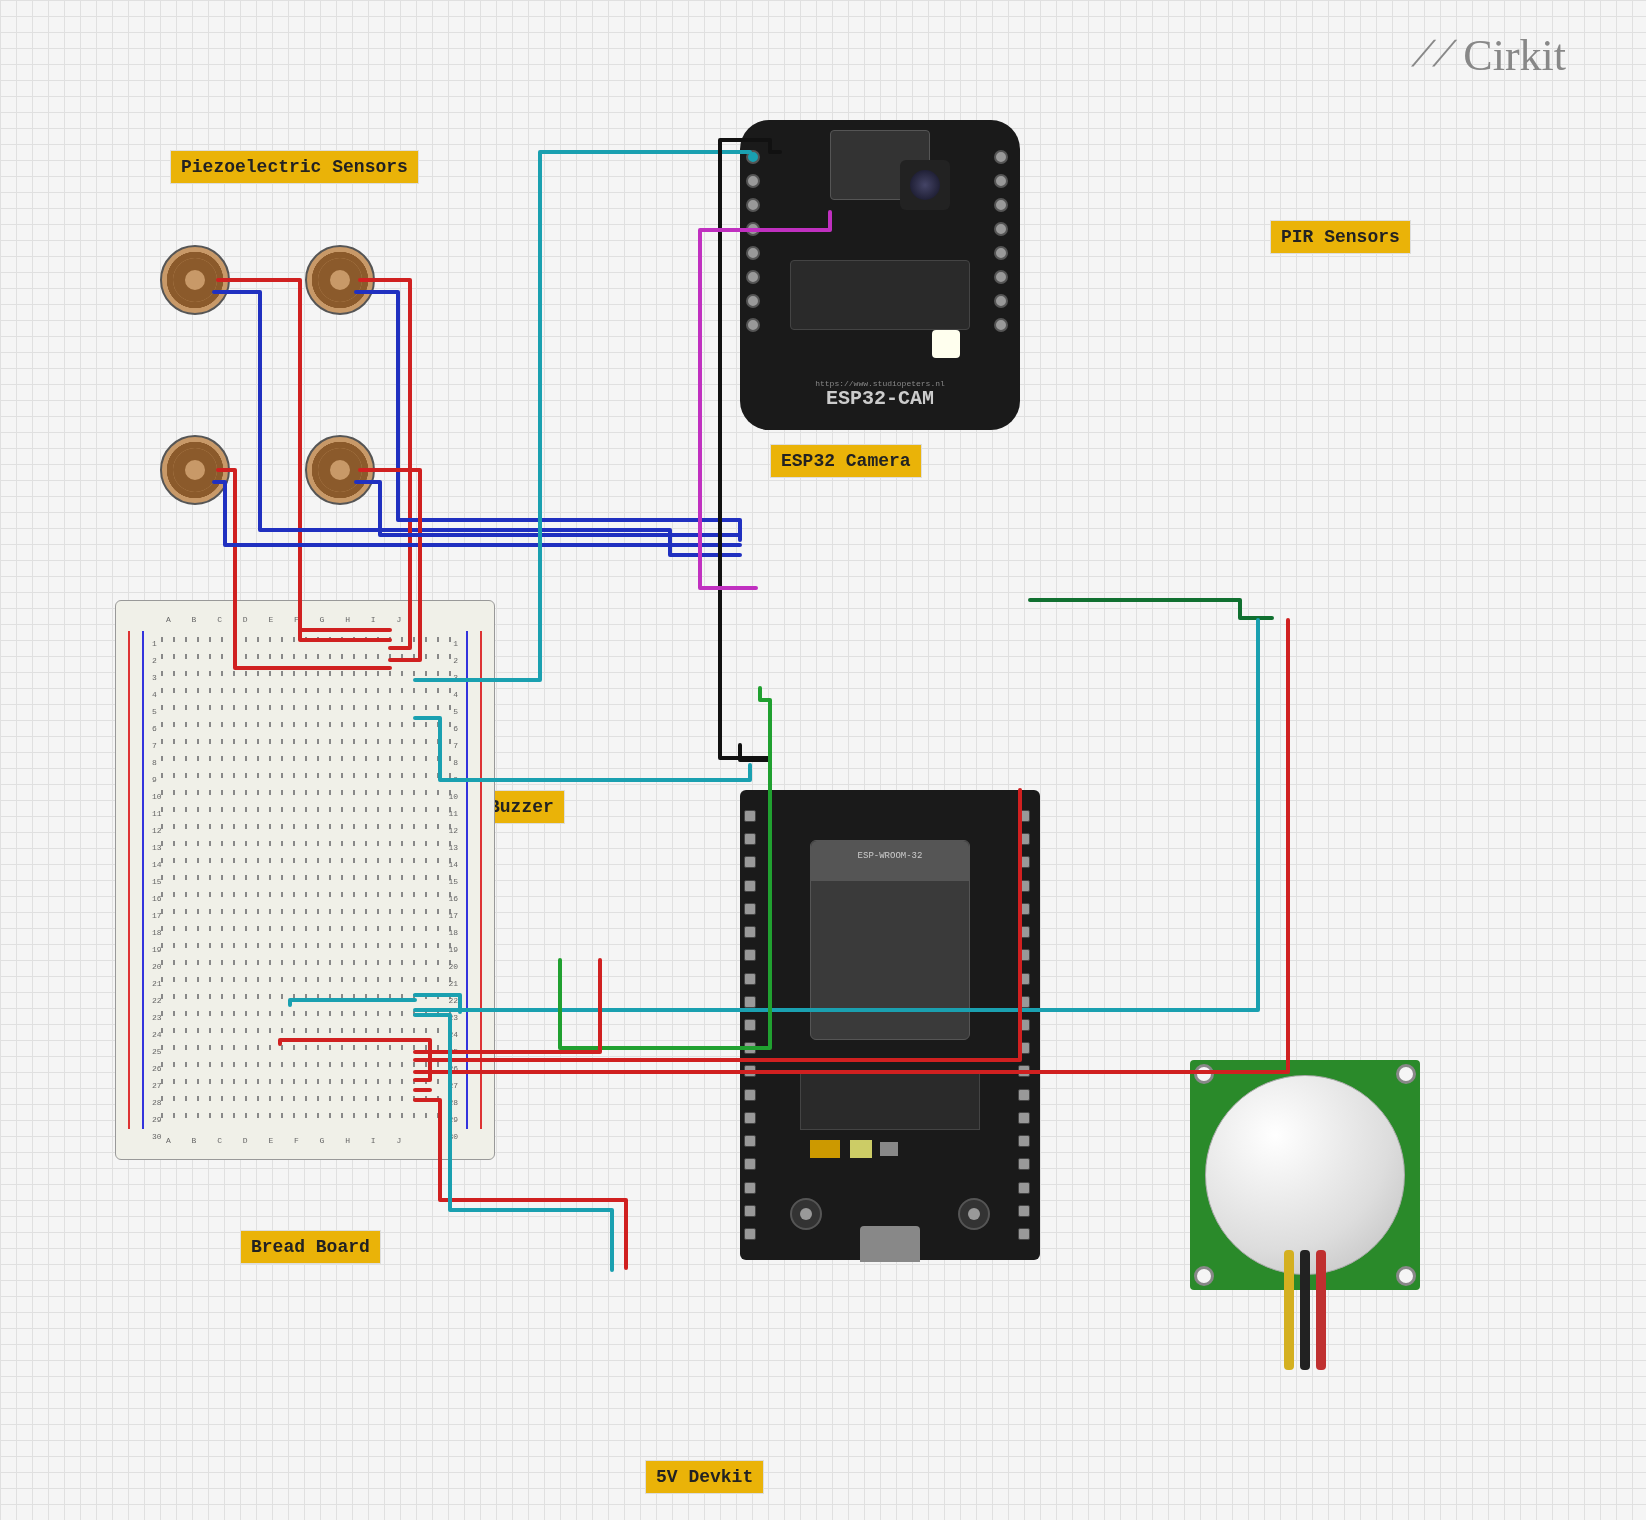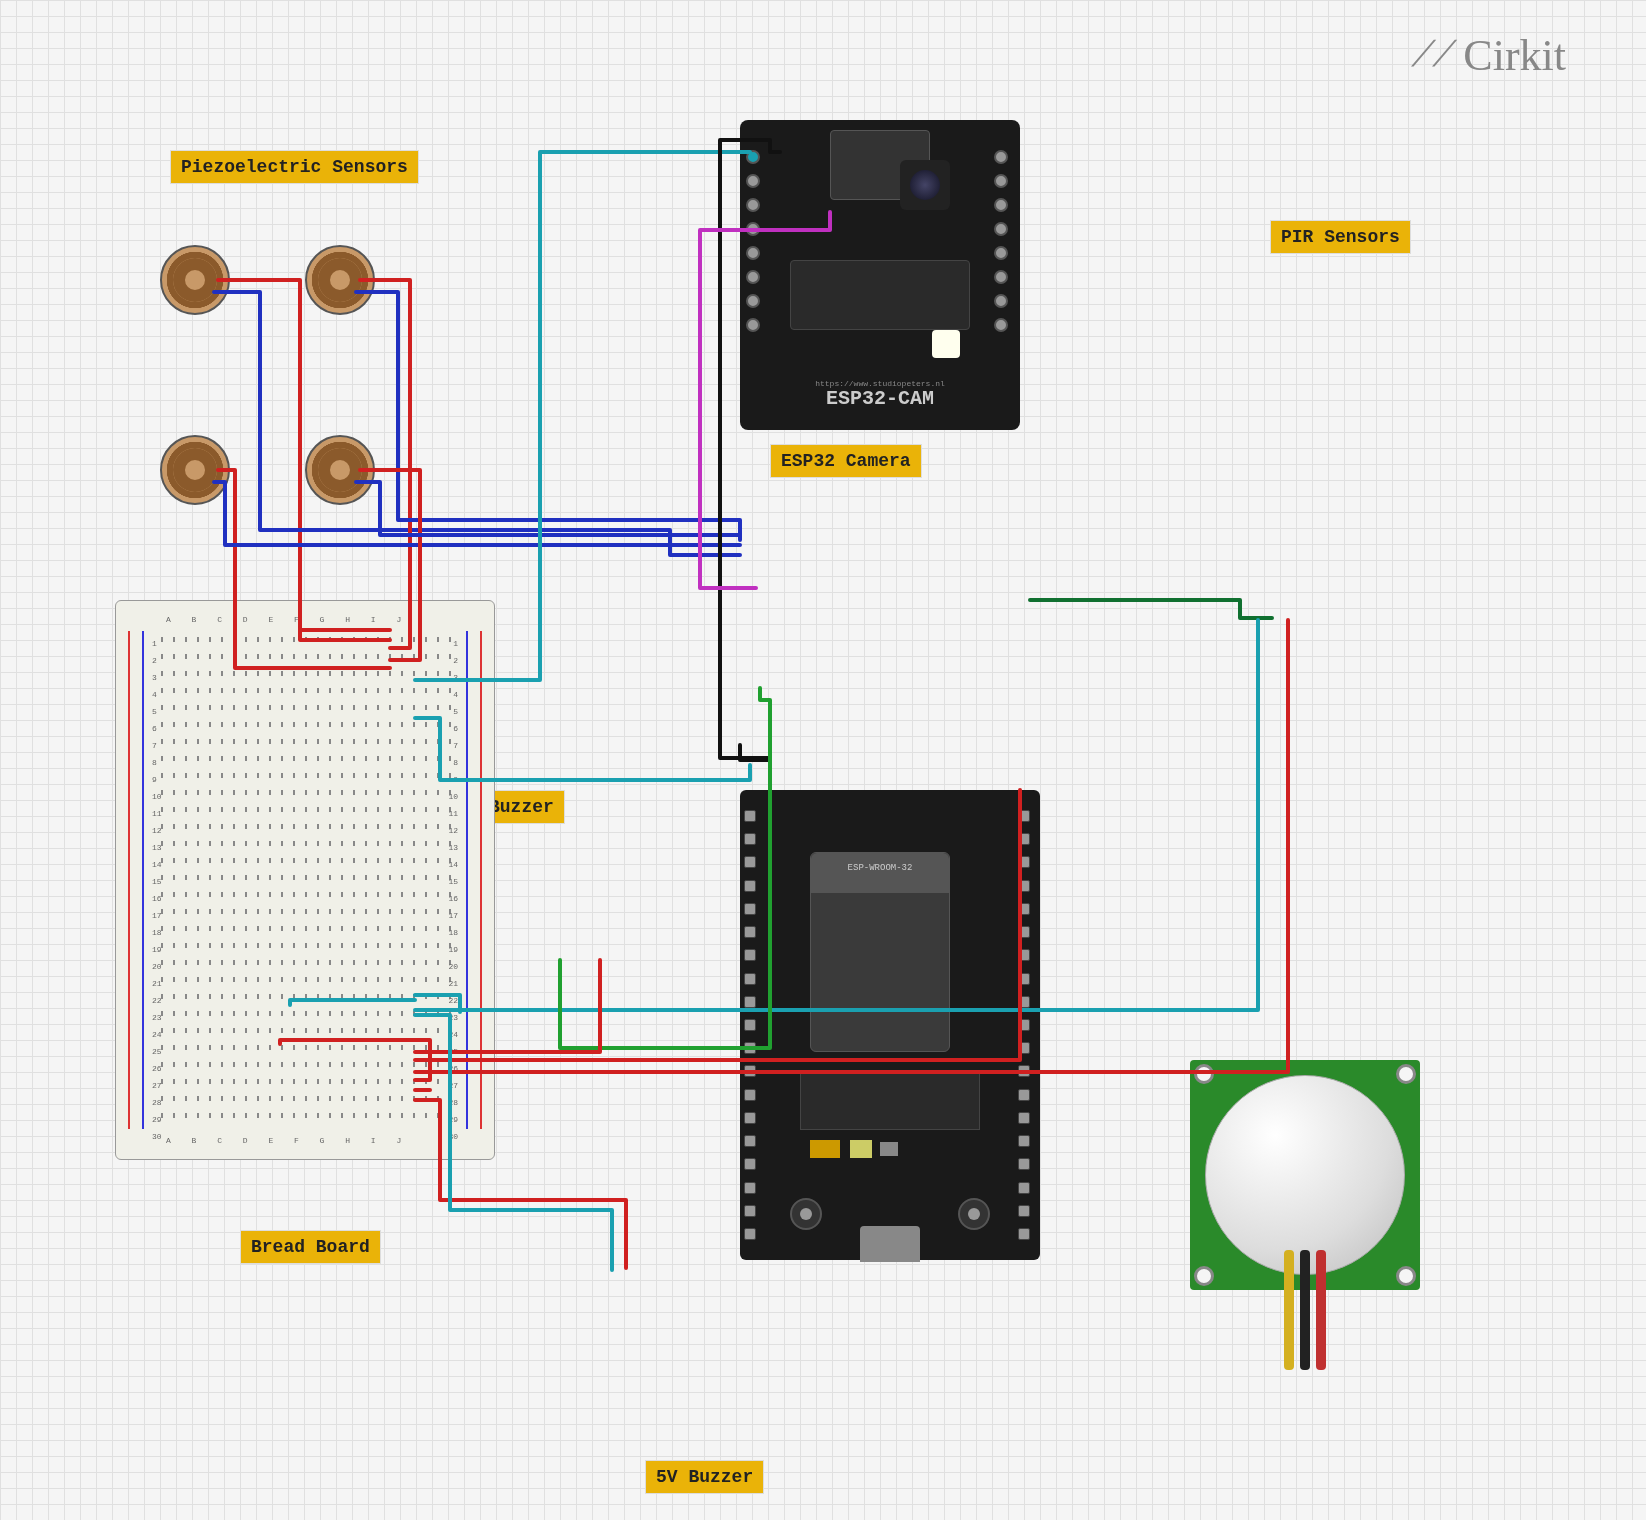--- a/index.html
+++ b/index.html
@@ -103,22 +103,22 @@
   .esp32cam .txt { position:absolute; bottom:20px; left:0; right:0; font-size:20px; font-weight:bold;}
   .esp32cam .url { position:absolute; bottom:42px; left:0; right:0; font-size:8px; color:#888;}
 
   .esp32dev {
     width: 300px; height: 470px;
     background: #1a1a1a;
     border-radius: 6px;
     position: relative;
   }
   .esp32dev .shield {
-    position:absolute; top:50px; left:70px; width:140px; height:200px;
-    background:#3a3a3a; border:1px solid #555; border-radius:6px;margin-top:12px;
+    position:absolute; top:50px; left:70px; width:160px; height:200px;
+    background:#3a3a3a; border:1px solid #555; border-radius:6px;
   }
   .esp32dev .shield::before{
     content:""; position:absolute; left:0; top:0; width:100%; height:40px;
     background:#555; border-radius:6px 6px 0 0;
   }
   .esp32dev .shield-txt{ position:absolute; top:10px; left:0; right:0;text-align:center;font-size:9px;color:#ccc;}
   .esp32dev .usb { position:absolute; bottom:-2px; left:120px; width:60px; height:36px; background:#888; border-radius:4px 4px 0 0;}
   .esp32dev .btn { position:absolute; bottom:30px; width:32px; height:32px; background:#333; border-radius:50%; border:2px solid #555;}
   .esp32dev .btn::after{content:"";position:absolute;left:8px;top:8px;width:12px;height:12px;border-radius:50%;background:#999;}
   .esp32dev .btn-l{left:50px;} .esp32dev .btn-r{right:50px;}
@@ -155,21 +155,21 @@
   <span class="icon">⟋⟋</span>
   <span class="light">Cirkit</span>
 </div>
 
 <div class="label" style="left:170px; top:150px;">Piezoelectric Sensors</div>
 <div class="label" style="left:770px; top:444px;">ESP32 Camera</div>
 <div class="label" style="left:1270px; top:220px;">PIR Sensors</div>
 <div class="label" style="left:770px; top:960px;">ESP32 Devkit V1</div>
 <div class="label" style="left:478px; top:790px;">Buzzer</div>
 <div class="label" style="left:240px; top:1230px;">Bread Board</div>
-<div class="label" style="left:645px; top:1460px;">5V Buzzer</div>
+<div class="label" style="left:645px; top:1460px;">5V Devkit</div>
 
 <div class="component piezo" style="left:160px; top:245px;">
     <div class="center"></div>
   </div>
 <div class="component piezo" style="left:305px; top:245px;">
     <div class="center"></div>
   </div>
 <div class="component piezo" style="left:160px; top:435px;">
     <div class="center"></div>
   </div>
@@ -182,21 +182,21 @@
   <div class="bb-rail bb-blue" style="left:26px;"></div>
   <div class="bb-rail bb-blue" style="right:26px;"></div>
   <div class="bb-rail bb-red" style="right:12px;"></div>
   <div class="bb-holes"></div>
   <div class="bb-labels-top">A B C D E   F G H I J</div>
   <div class="bb-labels-bot">A B C D E   F G H I J</div>
   <div class="bb-rownums" style="left:36px;" id="bbrl">1<br>2<br>3<br>4<br>5<br>6<br>7<br>8<br>9<br>10<br>11<br>12<br>13<br>14<br>15<br>16<br>17<br>18<br>19<br>20<br>21<br>22<br>23<br>24<br>25<br>26<br>27<br>28<br>29<br>30<br></div>
   <div class="bb-rownums" style="right:36px;text-align:right;" id="bbrr">1<br>2<br>3<br>4<br>5<br>6<br>7<br>8<br>9<br>10<br>11<br>12<br>13<br>14<br>15<br>16<br>17<br>18<br>19<br>20<br>21<br>22<br>23<br>24<br>25<br>26<br>27<br>28<br>29<br>30<br></div>
 </div>
 
-<div class="component esp32cam" style="left:740px; top:120px;">
+<div class="component esp32cam" style="left:740px; top:120px;border-radius:29px;">
   <div class="sd"></div>
   <div class="lens"></div>
   <div class="conn"></div>
   <div class="flash"></div>
   <div class="pins-l">
     <div class="pin" style="background:#1aa0b0;"></div>
       <div class="pin"></div>
       <div class="pin"></div>
       <div class="pin"></div>
     <div class="pin"></div>

